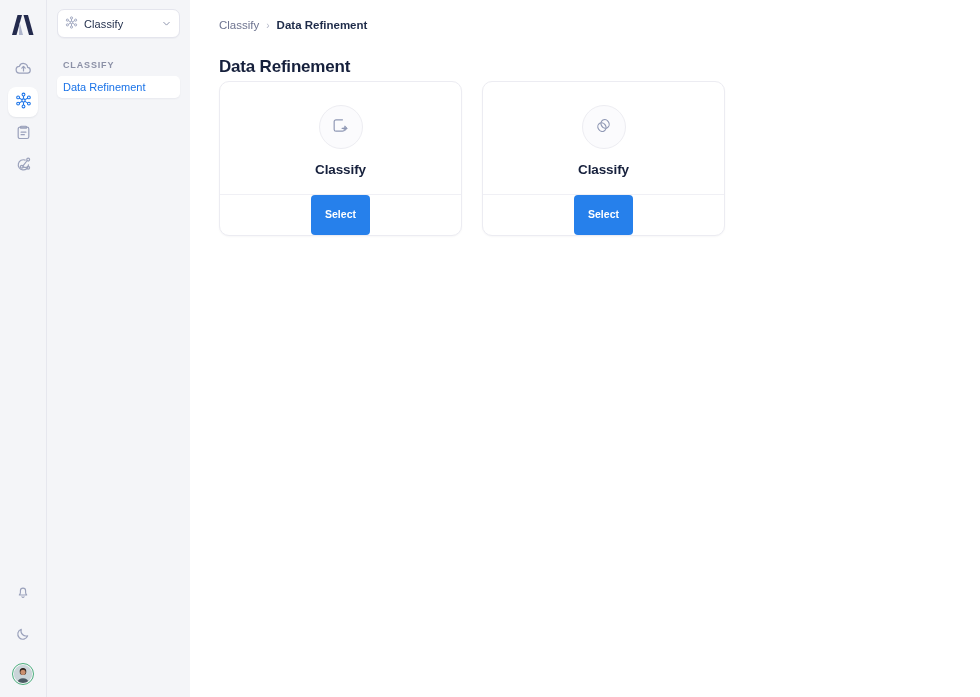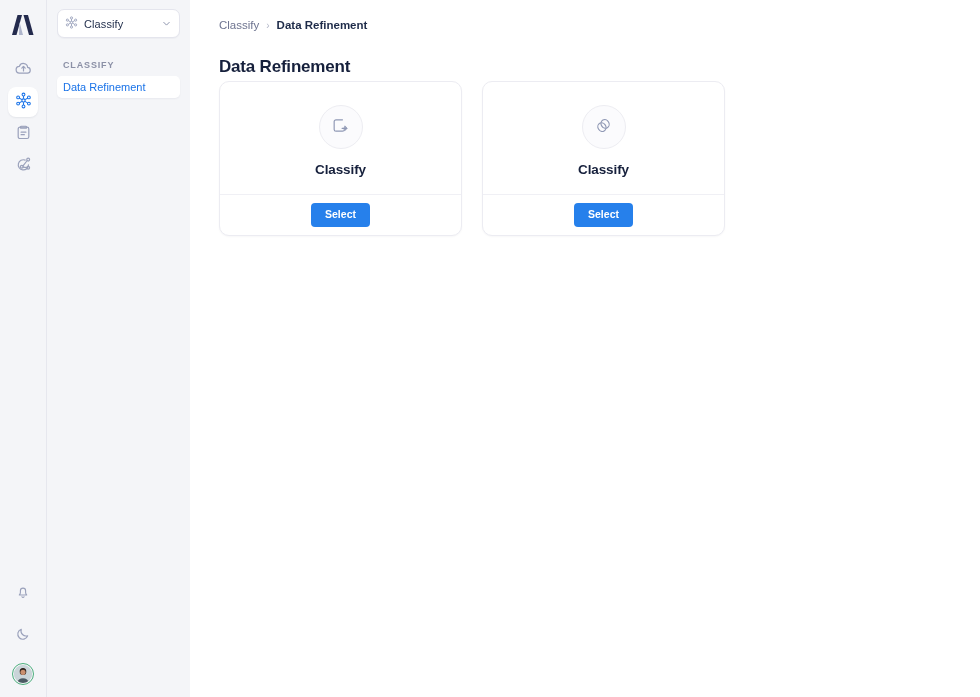--- a/index.html
+++ b/index.html
@@ -221,21 +221,20 @@
     font-size: 13.5px;
     font-weight: 700;
     color: #16203c;
     letter-spacing: -.1px;
   }
 
   .card-footer {
     border-top: 1px solid #f0f0f5;
     height: 41px;
     display: flex;
-    align-items: center;
     justify-content: center;
   }
 
   .btn-select {
     background: #2680eb;
     color: #ffffff;
     font-size: 10.5px;
     font-weight: 600;
     border: none;
     border-radius: 4px;

